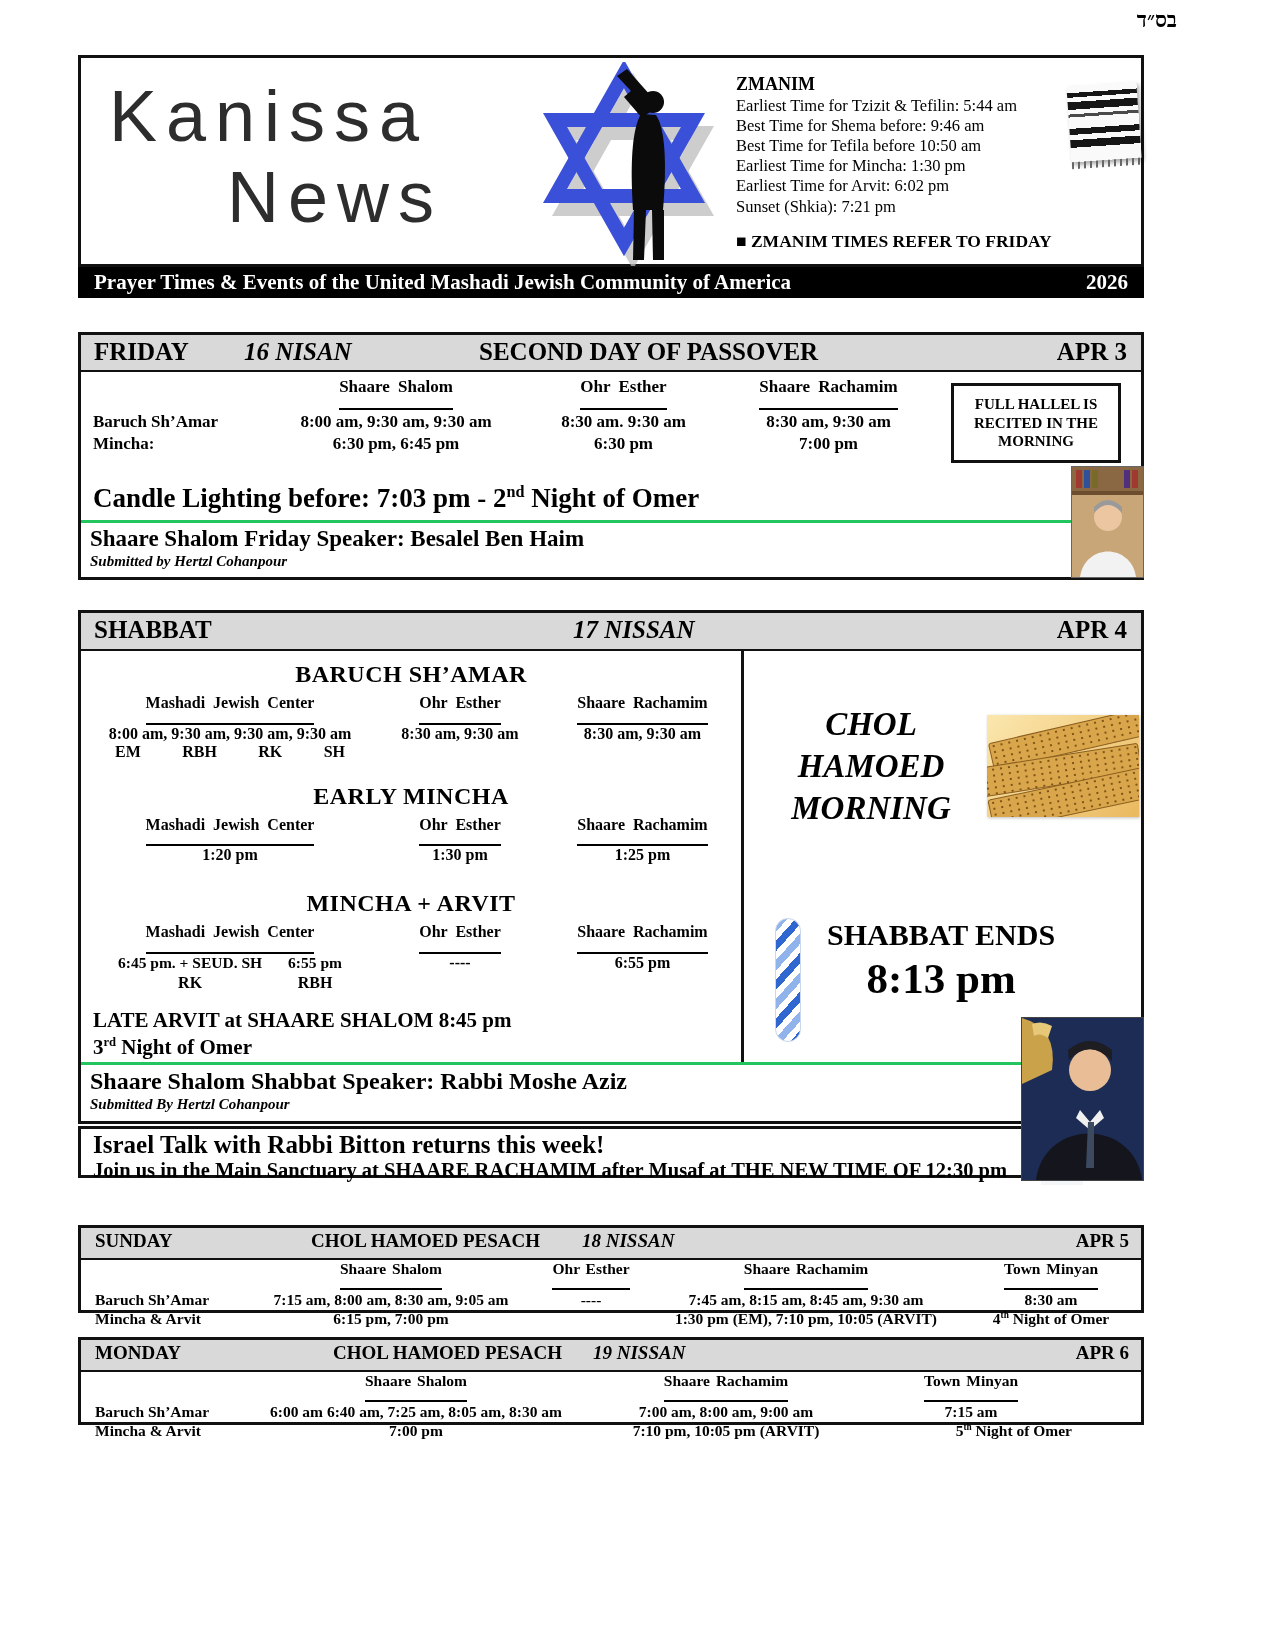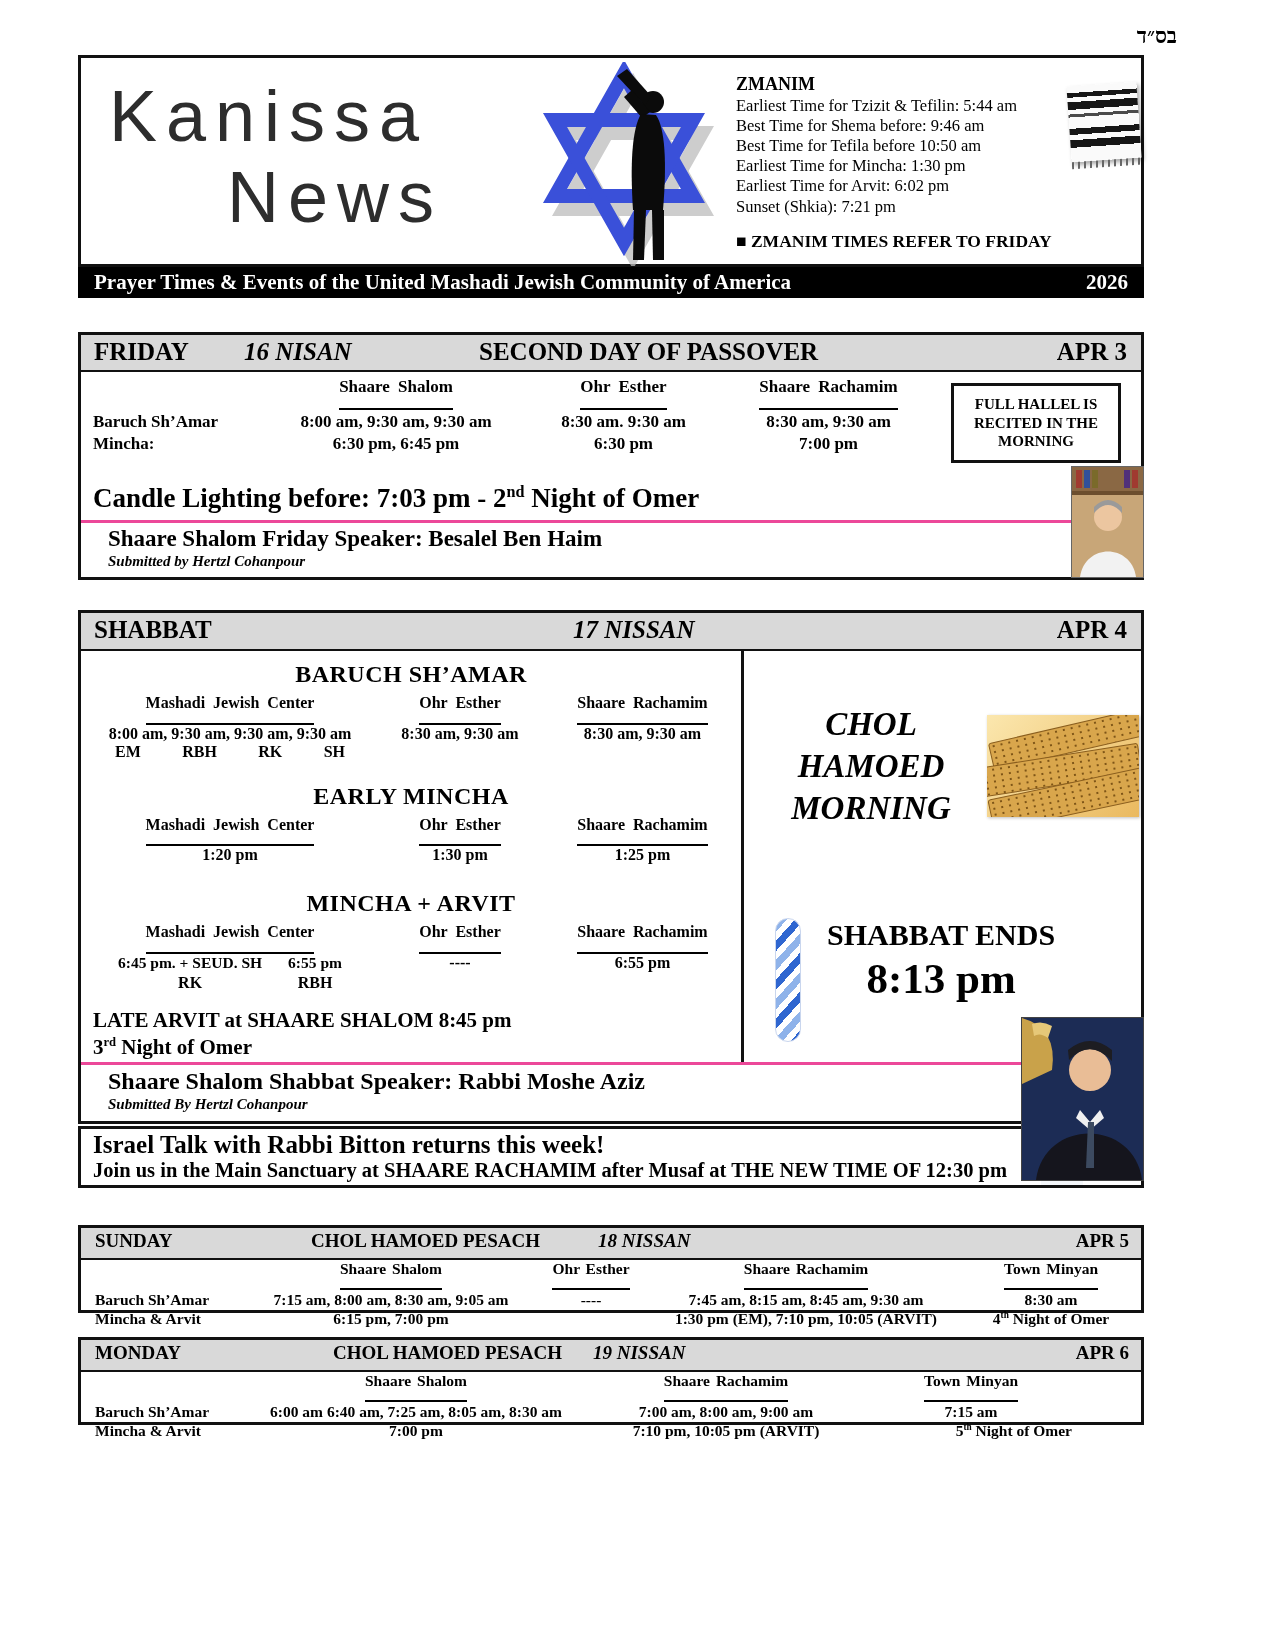--- a/index.html
+++ b/index.html
@@ -3,21 +3,21 @@
 <meta charset="utf-8">
 <style>
   * { margin:0; padding:0; box-sizing:border-box; }
   body { background:#fff; }
   .page {
     position:relative; width:1275px; height:1650px; background:#fff;
     font-family:"Liberation Serif","DejaVu Serif",serif; color:#000; overflow:hidden;
   }
 
   
-  .bsd { position:absolute; top:24px; right:98px; font-size:21px; font-weight:bold; }
+  .bsd { position:absolute; top:8px; right:98px; font-size:21px; font-weight:bold; }
 
   .header-box { position:absolute; left:78px; top:55px; width:1066px; height:212px;
     border:3px solid #111; background:#fff; }
   .logo { position:absolute; left:28px; top:18px; width:440px;
     font-family:"Liberation Sans","DejaVu Sans",sans-serif; font-weight:200;
     color:#2d2d2d; font-size:72px; line-height:1.12; letter-spacing:9px; }
   .logo .l2 { margin-left:118px; }
   .star-wrap { position:absolute; left:448px; top:4px; width:196px; height:204px; }
   .zmanim { position:absolute; left:655px; top:16px; width:335px; font-size:16.5px; line-height:1.22; }
   .zmanim .zm-title { text-align:left; font-weight:bold; font-size:18px; }
@@ -53,22 +53,22 @@
   #friday { top:332px; height:248px; }
   .fri-grid { position:absolute; left:10px; top:42px; display:grid;
     grid-template-columns:165px 280px 175px 235px; row-gap:2px; font-size:17px; font-weight:bold; }
   .fri-grid .c { text-align:center; white-space:nowrap; }
   .fri-grid .l { text-align:left; padding-left:2px; white-space:nowrap; }
   .hallel { position:absolute; right:20px; top:48px; width:170px; height:80px; border:3px solid #111;
     display:flex; align-items:center; justify-content:center; text-align:center;
     font-size:15px; font-weight:bold; padding:4px 12px; line-height:1.25; }
   .candle-line { position:absolute; left:12px; top:148px; font-size:27px; font-weight:bold; white-space:nowrap; }
   .candle-line sup, .omer-line sup, .omer-cell sup { font-size:60%; font-weight:bold; }
-  .speaker-band { position:absolute; left:0; right:0; bottom:0; height:57px; border-top:3px solid #ec4899;
-    padding:3px 27px; background:#fff; }
+  .speaker-band { position:absolute; left:0; right:0; bottom:0; height:57px; border-top:3px solid #22c55e;
+    padding:3px 9px; background:#fff; }
   .speaker-line { font-size:23px; font-weight:bold; white-space:nowrap; }
   .submitted-line { font-size:15px; font-weight:bold; font-style:italic; margin-top:1px; }
 
   
   #shabbat { top:610px; height:514px; }
   .sh-left { position:absolute; left:0; top:38px; width:663px; bottom:59px; border-right:3px solid #111; }
   .sh-right { position:absolute; left:666px; top:38px; right:0; bottom:59px; }
   .sh-title { text-align:center; font-weight:bold; font-size:24px; margin-top:10px; letter-spacing:.5px; }
   .sh-grid { display:grid; grid-template-columns:290px 170px 195px; margin-left:4px; margin-top:6px;
     font-weight:bold; font-size:16px; }
@@ -96,21 +96,21 @@
   .ends-text { margin-left:26px; text-align:center; }
   .ends-label { font-size:30px; font-weight:bold; white-space:nowrap; }
   .ends-time { font-size:43px; font-weight:bold; margin-top:2px; }
 
   .rabbi-photo { position:absolute; left:1022px; top:1018px; width:121px; height:162px; z-index:5;
     box-shadow:0 0 0 1px #444; }
   .friday-photo { position:absolute; left:1072px; top:467px; width:71px; height:110px; z-index:5;
     box-shadow:0 0 0 1px #666; }
 
   
-  #israel { top:1126px; height:62px; padding:2px 12px; }
+  #israel { top:1126px; height:52px; padding:2px 12px; }
   .isr-1 { font-size:25px; font-weight:bold; white-space:nowrap; }
   .isr-2 { font-size:20.5px; font-weight:bold; white-space:nowrap; }
   .flag { position:absolute; right:58px; top:6px; }
 
   
   #sunday { top:1225px; height:88px; }
   #monday { top:1337px; height:88px; }
   .mini-grid { position:absolute; left:10px; top:31px; display:grid; row-gap:0px;
     font-size:15.5px; font-weight:bold; line-height:1.25; }
   #sunday .mini-grid { grid-template-columns:160px 280px 120px 310px 180px; }
@@ -333,21 +333,21 @@
       <rect y="5" width="42" height="6" fill="#2b5fd0"></rect>
       <rect y="37" width="42" height="6" fill="#2b5fd0"></rect>
       <path d="M21 15 L28 27 L14 27 Z M21 33 L14 21 L28 21 Z" fill="none" stroke="#2b5fd0" stroke-width="2"></path>
     </svg>
   </div>
 
   <div class="sect" id="sunday">
     <div class="bar bar-sm">
       <span style="left:14px">SUNDAY</span>
       <span style="left:230px">CHOL HAMOED PESACH</span>
-      <span style="left:517px" class="it">18 NISSAN</span>
+      <span style="left:501px" class="it">18 NISSAN</span>
       <span style="right:12px">APR 5</span>
     </div>
     <div class="mini-grid">
       <div class="l"></div>
       <div class="c"><span class="colhead">Shaare Shalom</span></div>
       <div class="c"><span class="colhead">Ohr Esther</span></div>
       <div class="c"><span class="colhead">Shaare Rachamim</span></div>
       <div class="c"><span class="colhead">Town Minyan</span></div>
 
       <div class="l">Baruch Sh’Amar</div>

